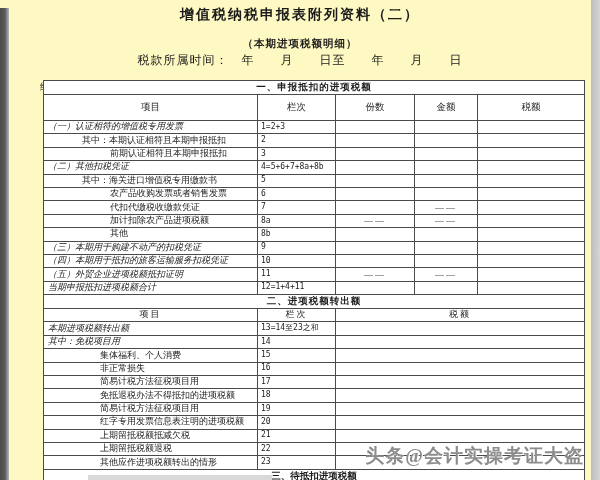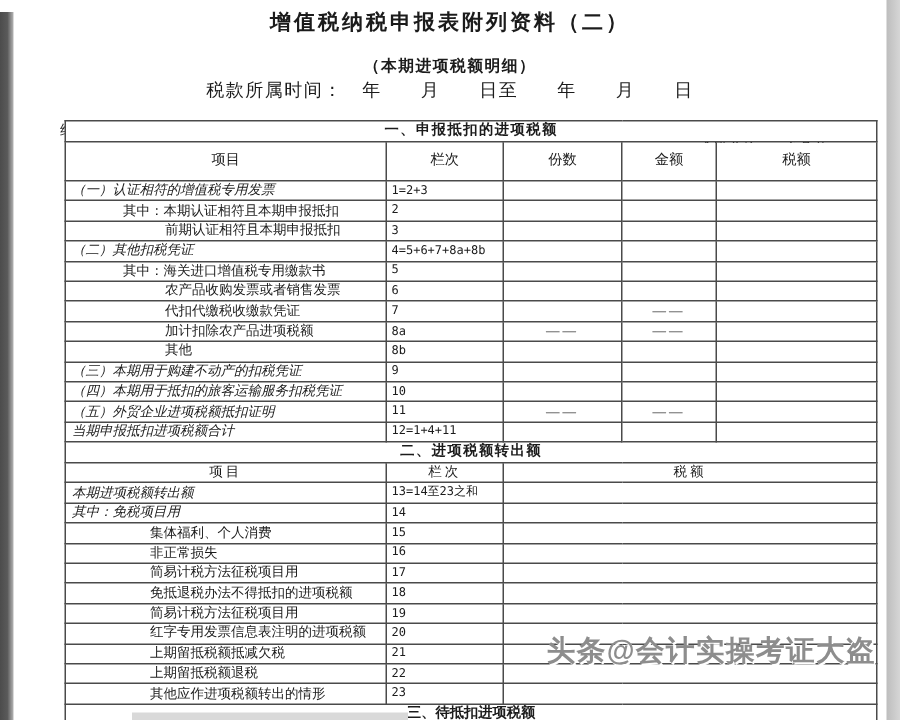--- a/index.html
+++ b/index.html
@@ -1,19 +1,19 @@
 <!DOCTYPE html>
 <html><head>
 <meta charset="utf-8">
 <style>
   * { margin:0; padding:0; box-sizing:border-box; }
   html,body { background:#e8e8e8; }
   .stage{
     position:relative; width:600px; height:480px; overflow:hidden;
-    background:#ffffff; font-family:"Liberation Serif", serif; color:#1b1b1b;
+    background:#fef9c3; font-family:"Liberation Serif", serif; color:#1b1b1b;
   }
   .left-edge{
     position:absolute; left:0; top:8px; width:9px; height:472px;
     background:linear-gradient(90deg,#4c4c4c 0%,#5a5a5a 55%,#b5b5b5 100%);
   }
   .right-edge{
     position:absolute; right:0; top:0; width:9px; height:480px;
     background:linear-gradient(90deg,#bdbdbd,#d6d6d6);
   }
   .doc-title{
@@ -48,23 +48,23 @@
   tr.data td{ height:13.4px; }
   td.c-col{ font-family:"DejaVu Sans Mono", monospace; font-size:8px; }
   td.c-num{ text-align:center; color:#2a2a2a; letter-spacing:2px; }
   td.hl{ background:#f5cbb0; }
   tr.partial td{ height:14px; text-align:center; font-weight:bold; font-size:9.5px; }
   .ind0{ padding-left:4px !important;font-style:italic; }
   .ind1{ padding-left:38px !important; }
   .ind2{ padding-left:66px !important; }
   .ind3{ padding-left:56px !important; }
   .watermark{
-    position:absolute; right:16px; top:421px; font-size:19px; font-weight:bold;
+    position:absolute; right:16px; top:443px; font-size:19px; font-weight:bold;
     color:#8d8d8d; letter-spacing:1px; text-shadow:1px 1px 0 #ffffff;
-    font-family:Liberation Sans, sans-serif; white-space:nowrap;text-align:right;
+    font-family:Liberation Serif, serif; white-space:nowrap;text-align:right;
   }
   .bottom-gray{
     position:absolute; left:88px; top:475px; width:184px; height:5px; background:#d9d9d9;
   }
 </style>
 </head>
 <body>
 
 <div class="stage">
   <div class="left-edge"></div>

